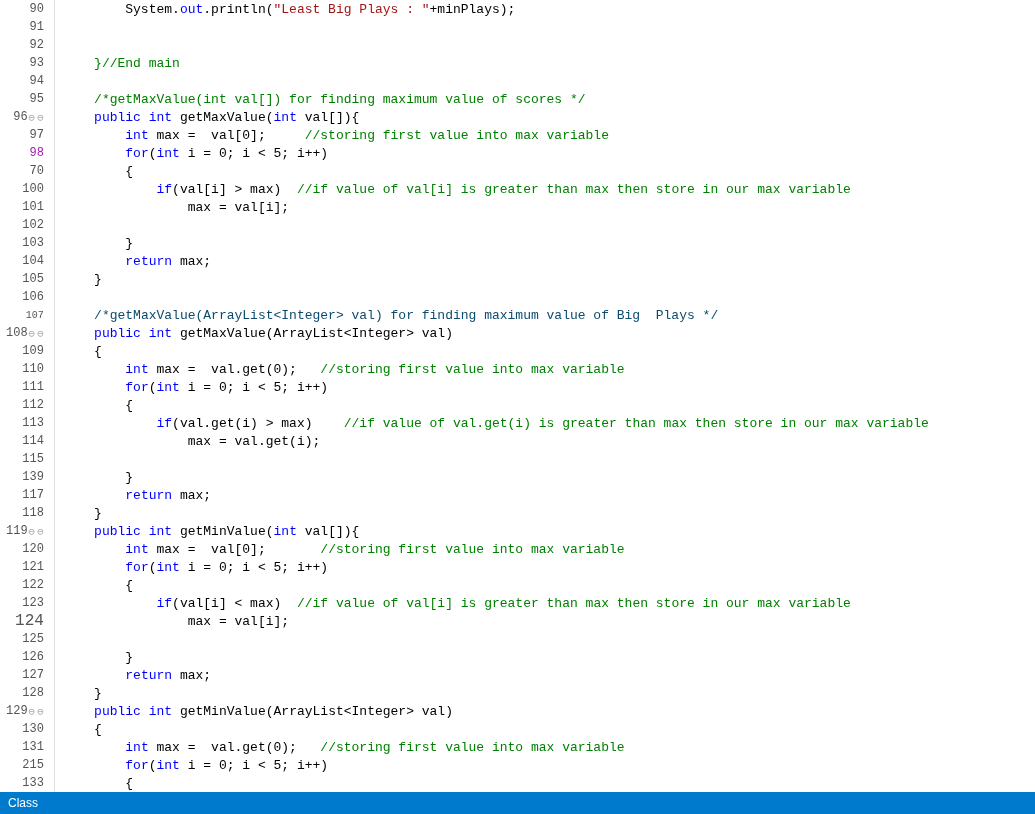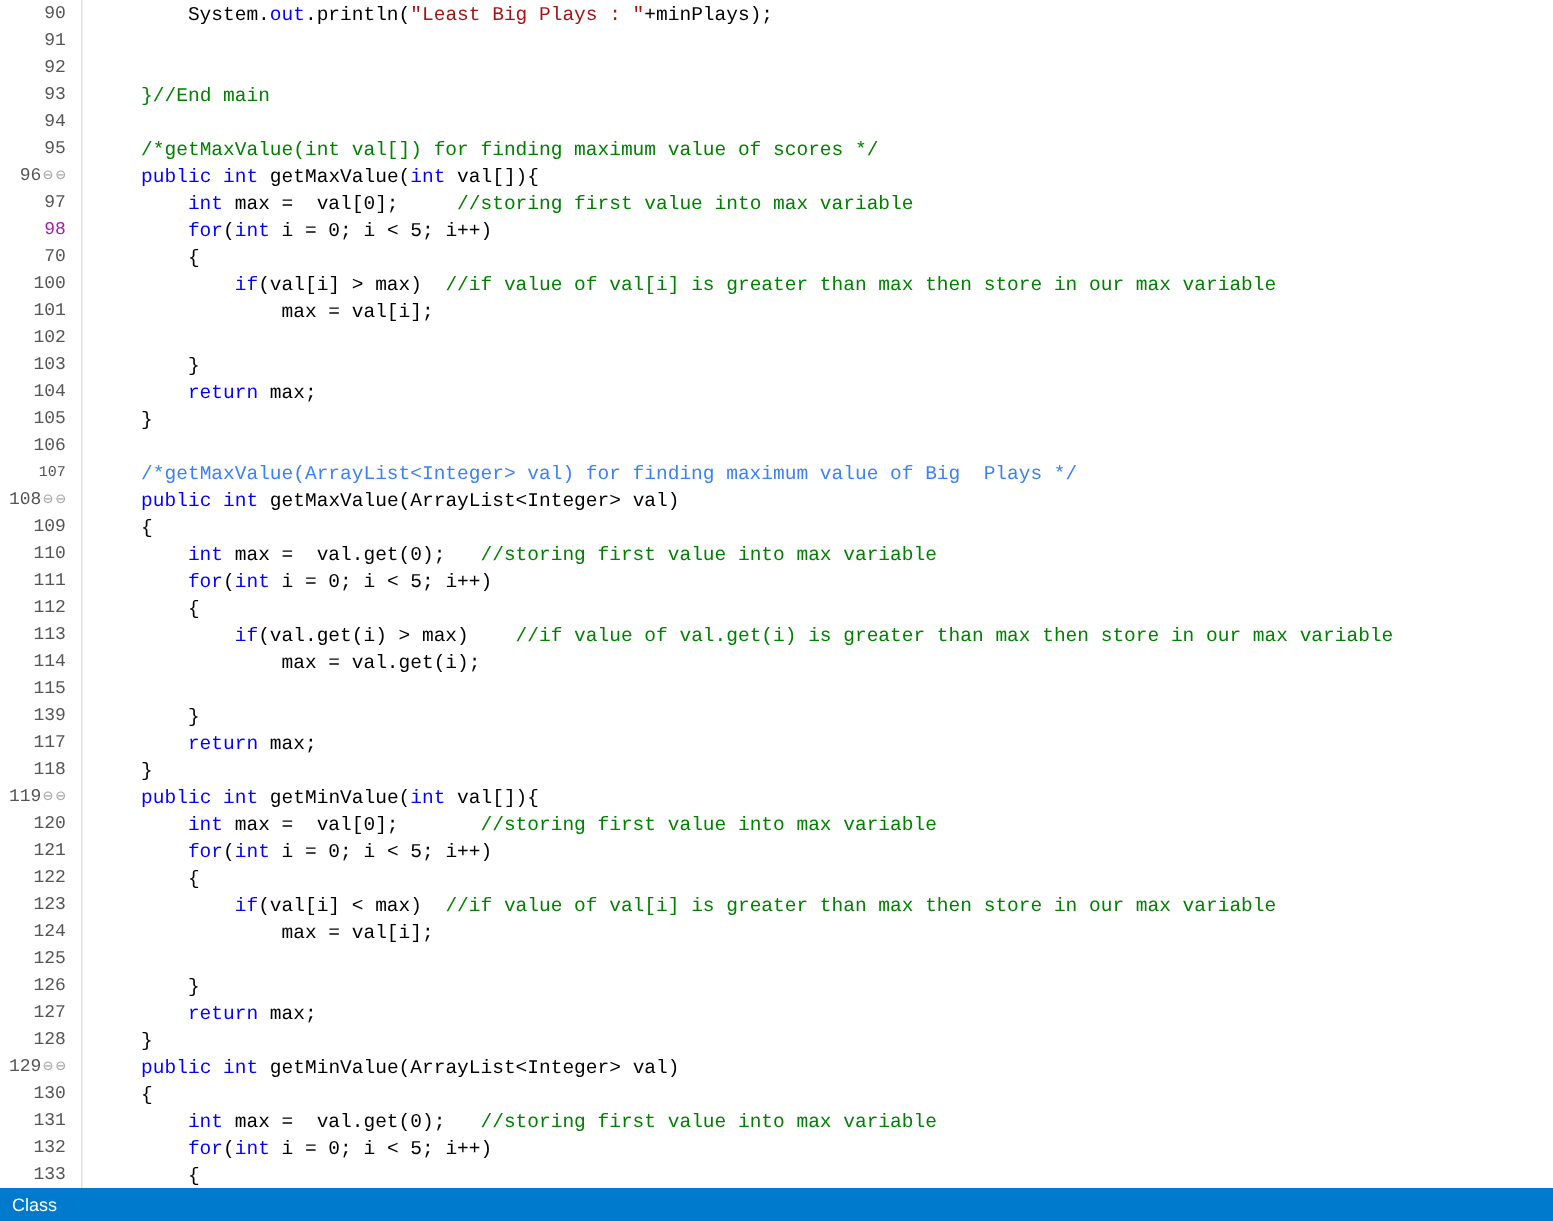--- a/index.html
+++ b/index.html
@@ -96,32 +96,32 @@
       <div class="line-number" style="height: 18px; display: flex; align-items: center; justify-content: flex-end; color: rgb(85, 85, 85); font-size: 12px; padding-right: 2px; padding-left: 2px;">117</div>
       <div class="line-number" style="height: 18px; display: flex; align-items: center; justify-content: flex-end; color: rgb(85, 85, 85); font-size: 12px; padding-right: 2px; padding-left: 2px;">118</div>
       <div class="line-number has-arrow" style="height: 18px; display: flex; align-items: center; justify-content: flex-end; color: rgb(85, 85, 85); font-size: 12px; padding-right: 2px; padding-left: 2px;">
         <span style="color:#555;font-size:12px;">119</span>
         <span style="color:#aaa;font-size:11px;margin-left:1px;">⊖</span>
       </div>
       <div class="line-number" style="height: 18px; display: flex; align-items: center; justify-content: flex-end; color: rgb(85, 85, 85); font-size: 12px; padding-right: 2px; padding-left: 2px;">120</div>
       <div class="line-number" style="height: 18px; display: flex; align-items: center; justify-content: flex-end; color: rgb(85, 85, 85); font-size: 12px; padding-right: 2px; padding-left: 2px;">121</div>
       <div class="line-number" style="height: 18px; display: flex; align-items: center; justify-content: flex-end; color: rgb(85, 85, 85); font-size: 12px; padding-right: 2px; padding-left: 2px;">122</div>
       <div class="line-number" style="height: 18px; display: flex; align-items: center; justify-content: flex-end; color: rgb(85, 85, 85); font-size: 12px; padding-right: 2px; padding-left: 2px;">123</div>
-      <div class="line-number" style="height: 18px; display: flex; align-items: center; justify-content: flex-end; color: rgb(85, 85, 85); font-size: 12px; padding-right: 2px; padding-left: 2px;">124</div>
+      <div class="line-number" style="height: 18px; display: flex; align-items: center; justify-content: flex-end; color: rgb(85, 85, 85); font-size: 16px; padding-right: 2px; padding-left: 2px;">124</div>
       <div class="line-number" style="height: 18px; display: flex; align-items: center; justify-content: flex-end; color: rgb(85, 85, 85); font-size: 12px; padding-right: 2px; padding-left: 2px;">125</div>
       <div class="line-number" style="height: 18px; display: flex; align-items: center; justify-content: flex-end; color: rgb(85, 85, 85); font-size: 12px; padding-right: 2px; padding-left: 2px;">126</div>
       <div class="line-number" style="height: 18px; display: flex; align-items: center; justify-content: flex-end; color: rgb(85, 85, 85); font-size: 12px; padding-right: 2px; padding-left: 2px;">127</div>
       <div class="line-number" style="height: 18px; display: flex; align-items: center; justify-content: flex-end; color: rgb(85, 85, 85); font-size: 12px; padding-right: 2px; padding-left: 2px;">128</div>
       <div class="line-number has-arrow" style="height: 18px; display: flex; align-items: center; justify-content: flex-end; color: rgb(85, 85, 85); font-size: 12px; padding-right: 2px; padding-left: 2px;">
         <span style="color:#555;font-size:12px;">129</span>
         <span style="color:#aaa;font-size:11px;margin-left:1px;">⊖</span>
       </div>
       <div class="line-number" style="height: 18px; display: flex; align-items: center; justify-content: flex-end; color: rgb(85, 85, 85); font-size: 12px; padding-right: 2px; padding-left: 2px;">130</div>
       <div class="line-number" style="height: 18px; display: flex; align-items: center; justify-content: flex-end; color: rgb(85, 85, 85); font-size: 12px; padding-right: 2px; padding-left: 2px;">131</div>
-      <div class="line-number" style="height: 18px; display: flex; align-items: center; justify-content: flex-end; color: rgb(85, 85, 85); font-size: 12px; padding-right: 2px; padding-left: 2px;">132</div>
+      <div class="line-number" style="height: 18px; display: flex; align-items: center; justify-content: flex-end; color: rgb(85, 85, 85); font-size: 12px; padding-right: 2px; padding-left: 2px;">215</div>
       <div class="line-number" style="height: 18px; display: flex; align-items: center; justify-content: flex-end; color: rgb(85, 85, 85); font-size: 12px; padding-right: 2px; padding-left: 2px;">133</div>
       <div class="line-number" style="height: 18px; display: flex; align-items: center; justify-content: flex-end; color: rgb(85, 85, 85); font-size: 12px; padding-right: 2px; padding-left: 2px;">134</div>
       <div class="line-number" style="height: 18px; display: flex; align-items: center; justify-content: flex-end; color: rgb(85, 85, 85); font-size: 12px; padding-right: 2px; padding-left: 2px;">135</div>
     </div>
   <div class="code-lines" id="code-lines-col">
   <div class="code-line" style="height: 18px; display: flex; align-items: center; padding-left: 8px; white-space: pre;"><span style="color:#000000">        System.</span><span style="color:#0000ff">out</span><span style="color:#000000">.println(</span><span style="color:#a31515">"Least Big Plays : "</span><span style="color:#000000">+minPlays);</span></div>
       <div class="code-line" style="height: 18px; display: flex; align-items: center; padding-left: 8px; white-space: pre;">&nbsp;</div>
       <div class="code-line" style="height: 18px; display: flex; align-items: center; padding-left: 8px; white-space: pre;">&nbsp;</div>
       <div class="code-line" style="height: 18px; display: flex; align-items: center; padding-left: 8px; white-space: pre;"><span style="color:#000000">    </span><span style="color:#008000">}//End main</span></div>
       <div class="code-line" style="height: 18px; display: flex; align-items: center; padding-left: 8px; white-space: pre;">&nbsp;</div>
@@ -130,21 +130,21 @@
       <div class="code-line" style="height: 18px; display: flex; align-items: center; padding-left: 8px; white-space: pre;"><span style="color:#000000">        </span><span style="color:#0000ff">int</span><span style="color:#000000"> max =  val[0];     </span><span style="color:#008000">//storing first value into max variable</span></div>
       <div class="code-line" style="height: 18px; display: flex; align-items: center; padding-left: 8px; white-space: pre;"><span style="color:#000000">        </span><span style="color:#0000ff">for</span><span style="color:#000000">(</span><span style="color:#0000ff">int</span><span style="color:#000000"> i = 0; i &lt; 5; i++)</span></div>
       <div class="code-line" style="height: 18px; display: flex; align-items: center; padding-left: 8px; white-space: pre;"><span style="color:#000000">        {</span></div>
       <div class="code-line" style="height: 18px; display: flex; align-items: center; padding-left: 8px; white-space: pre;"><span style="color:#000000">            </span><span style="color:#0000ff">if</span><span style="color:#000000">(val[i] &gt; max)  </span><span style="color:#008000">//if value of </span><span style="color:#008000">val[i]</span><span style="color:#008000"> is greater than max then store in our max variable</span></div>
       <div class="code-line" style="height: 18px; display: flex; align-items: center; padding-left: 8px; white-space: pre;"><span style="color:#000000">                max = val[i];</span></div>
       <div class="code-line" style="height: 18px; display: flex; align-items: center; padding-left: 8px; white-space: pre;">&nbsp;</div>
       <div class="code-line" style="height: 18px; display: flex; align-items: center; padding-left: 8px; white-space: pre;"><span style="color:#000000">        }</span></div>
       <div class="code-line" style="height: 18px; display: flex; align-items: center; padding-left: 8px; white-space: pre;"><span style="color:#000000">        </span><span style="color:#0000ff">return</span><span style="color:#000000"> max;</span></div>
       <div class="code-line" style="height: 18px; display: flex; align-items: center; padding-left: 8px; white-space: pre;"><span style="color:#000000">    }</span></div>
       <div class="code-line" style="height: 18px; display: flex; align-items: center; padding-left: 8px; white-space: pre;">&nbsp;</div>
-      <div class="code-line" style="height: 18px; display: flex; align-items: center; padding-left: 8px; white-space: pre;"><span style="color:#000000">    </span><span style="color:#3b82f6">/*getMaxValue(ArrayList&lt;Integer&gt; val) for finding maximum value of Big  Plays */</span></div>
+      <div class="code-line" style="height: 18px; display: flex; align-items: center; padding-left: 8px; white-space: pre;"><span style="color:#000000">    </span><span style="color:#0c4a6e">/*getMaxValue(ArrayList&lt;Integer&gt; val) for finding maximum value of Big  Plays */</span></div>
       <div class="code-line" style="height: 18px; display: flex; align-items: center; padding-left: 8px; white-space: pre;"><span style="color:#000000">    </span><span style="color:#0000ff">public</span><span style="color:#000000"> </span><span style="color:#0000ff">int</span><span style="color:#000000"> getMaxValue(ArrayList&lt;Integer&gt; val)</span></div>
       <div class="code-line" style="height: 18px; display: flex; align-items: center; padding-left: 8px; white-space: pre;"><span style="color:#000000">    {</span></div>
       <div class="code-line" style="height: 18px; display: flex; align-items: center; padding-left: 8px; white-space: pre;"><span style="color:#000000">        </span><span style="color:#0000ff">int</span><span style="color:#000000"> max =  val.get(0);   </span><span style="color:#008000">//storing first value into max variable</span></div>
       <div class="code-line" style="height: 18px; display: flex; align-items: center; padding-left: 8px; white-space: pre;"><span style="color:#000000">        </span><span style="color:#0000ff">for</span><span style="color:#000000">(</span><span style="color:#0000ff">int</span><span style="color:#000000"> i = 0; i &lt; 5; i++)</span></div>
       <div class="code-line" style="height: 18px; display: flex; align-items: center; padding-left: 8px; white-space: pre;"><span style="color:#000000">        {</span></div>
       <div class="code-line" style="height: 18px; display: flex; align-items: center; padding-left: 8px; white-space: pre;"><span style="color:#000000">            </span><span style="color:#0000ff">if</span><span style="color:#000000">(val.get(i) &gt; max)    </span><span style="color:#008000">//if value of val.get(i) is greater than max then store in our max variable</span></div>
       <div class="code-line" style="height: 18px; display: flex; align-items: center; padding-left: 8px; white-space: pre;"><span style="color:#000000">                max = val.get(i);</span></div>
       <div class="code-line" style="height: 18px; display: flex; align-items: center; padding-left: 8px; white-space: pre;">&nbsp;</div>
       <div class="code-line" style="height: 18px; display: flex; align-items: center; padding-left: 8px; white-space: pre;"><span style="color:#000000">        }</span></div>
       <div class="code-line" style="height: 18px; display: flex; align-items: center; padding-left: 8px; white-space: pre;"><span style="color:#000000">        </span><span style="color:#0000ff">return</span><span style="color:#000000"> max;</span></div>

